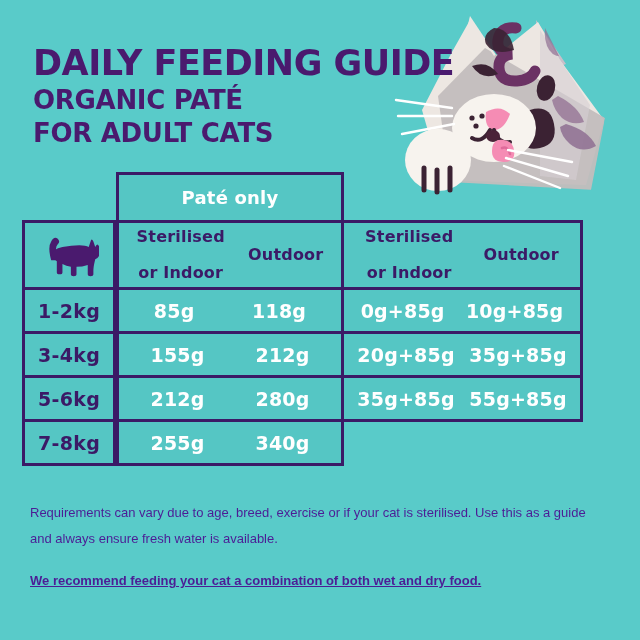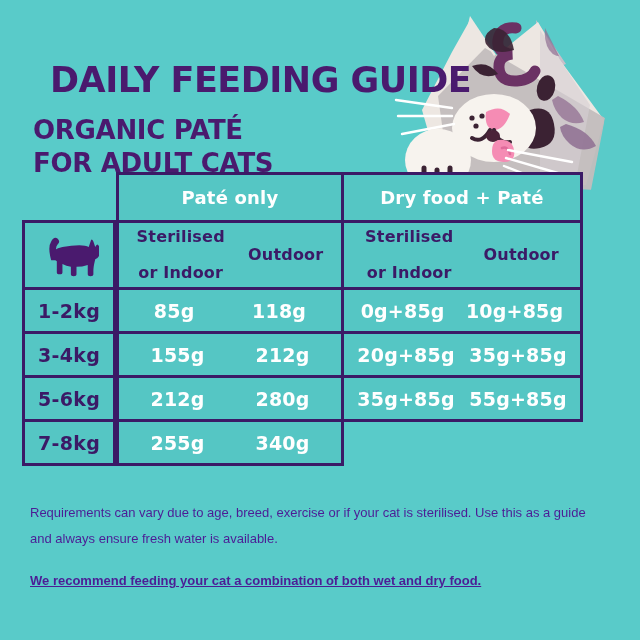--- a/index.html
+++ b/index.html
@@ -33,21 +33,21 @@
     top: 44px;
     z-index: 5;
   }
   .title-main {
     font-family: "DejaVu Sans", sans-serif;
     font-weight: bold;
     font-size: 35px;
     line-height: 38px;
     letter-spacing: -0.5px;
     color: #4A1A6E;
-    margin: 17px;
+    margin: 0;
     white-space: nowrap;
   }
   .title-sub {
     font-family: "DejaVu Sans", sans-serif;
     font-weight: bold;
     font-size: 26px;
     line-height: 29px;
     letter-spacing: -0.3px;
     color: #4A1A6E;
     margin: 4px 0 0 0;
@@ -241,21 +241,20 @@
   <h1 class="title-main">DAILY FEEDING GUIDE</h1>
   <div class="title-sub">ORGANIC PATÉ</div>
   <div class="title-sub">FOR ADULT CATS</div>
 </div>
 
 <div class="feed-table">
 
   <div class="ft-row row-group">
     <div class="ft-cell blank w-label"></div>
     <div class="ft-cell cell-group w-grp">Paté only</div>
-    <div class="ft-cell cell-group w-grp2 ml-neg">Dry food + Paté</div>
   </div>
 
   <div class="ft-row row-sub">
     <div class="ft-cell w-label cat-icon-cell">
       <svg viewBox="0 0 64 50" width="60" height="47">
 
         <path d="M13 30 q-4 -14 0 -20 q3 -6 7 -3 q3 3 0 6 q-3 3 -1 9 q1 5 3 8 Z" fill="#4A1A6E"></path>
 
         <path d="M13 28 q0 -10 12 -12 q10 -2 18 -2 q7 0 10 2 l2 -6 q1 -4 3 0 l2 6 q2 -5 4 -1 q2 4 1 8
                  q-1 4 -5 6 q-2 8 -2 12 l0 4 q0 2 -3 2 q-3 0 -3 -2 l0 -10 q-6 2 -12 2 l0 8 q0 2 -3 2

